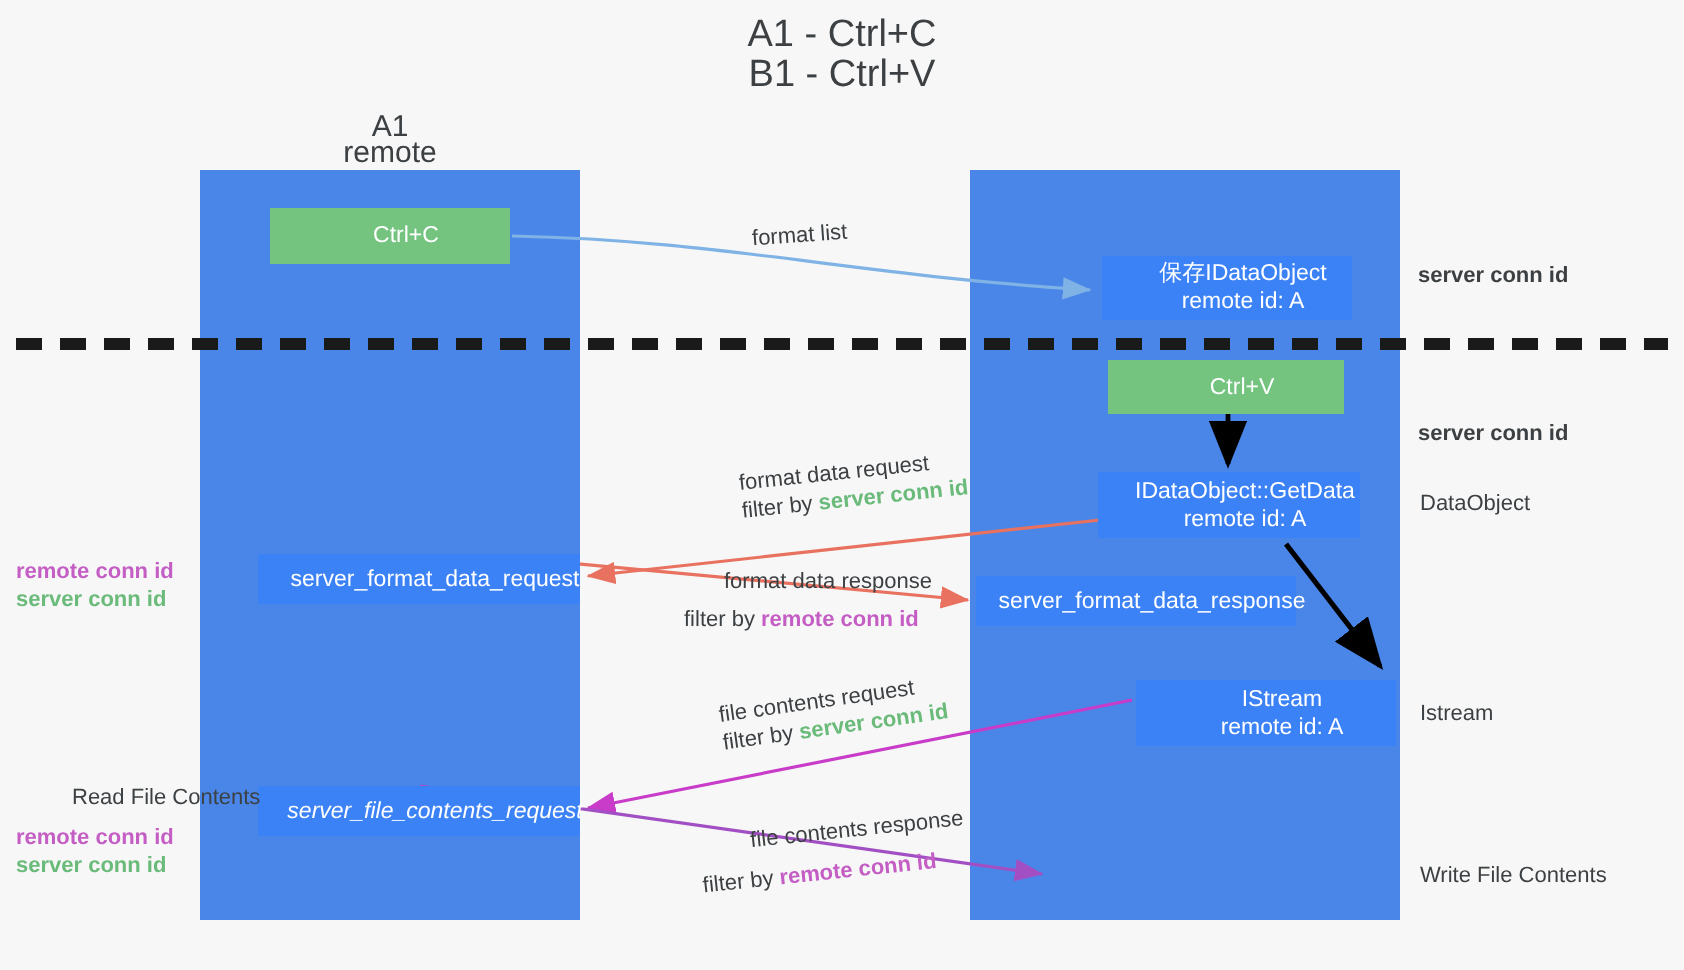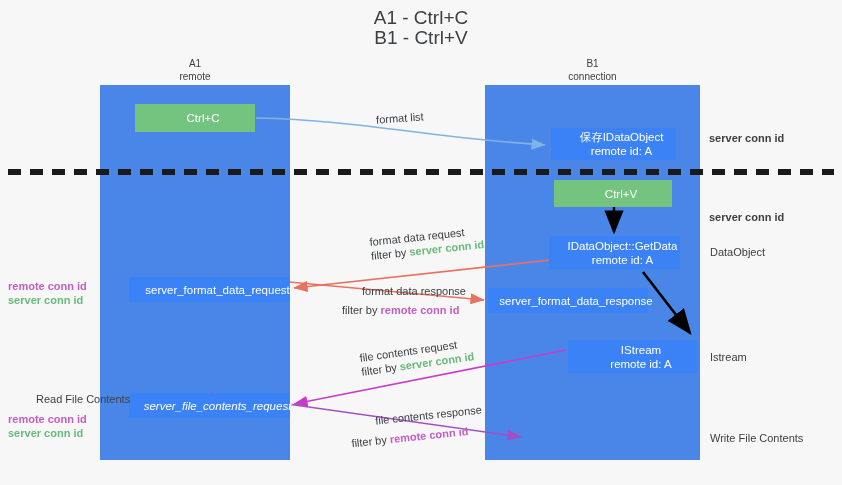--- a/index.html
+++ b/index.html
@@ -19,21 +19,21 @@
     text-align:center;font-size:19px;line-height:20px;color:#3c4043;
   }
 
   .lane{
     position:absolute;top:85px;height:375px;background:#4a86e8;
   }
   #lane-a{left:100px;width:190px;}
   #lane-b{left:485px;width:215px;}
 
   .lane-head{
-    position:absolute;text-align:center;font-size:10px;line-height:13px;color:#3c4043;
+    position:absolute;text-align:center;font-size:15px;line-height:13px;color:#3c4043;
   }
   #head-a{left:100px;top:57px;width:190px;}
   #head-b{left:485px;top:57px;width:215px;}
 
   .node{
     position:absolute;box-sizing:border-box;
     display:flex;flex-direction:column;align-items:center;justify-content:center;
     color:#ffffff;font-size:11.5px;line-height:14px;text-align:center;padding-left:16px;
   }
   .node.orange{background:#3b82f6;}
@@ -57,24 +57,20 @@
 
   <div class="title">
     <div>A1 - Ctrl+C</div>
     <div>B1 - Ctrl+V</div>
   </div>
 
   <div class="lane-head" id="head-a">
     <div>A1</div>
     <div>remote</div>
   </div>
-  <div class="lane-head" id="head-b">
-    <div>B1</div>
-    <div>connection</div>
-  </div>
 
   <div class="lane" id="lane-a"></div>
   <div class="lane" id="lane-b"></div>
 
   <svg id="svg-layer" viewBox="0 0 842 485">
     <defs>
       <marker id="ah-blue" markerWidth="9" markerHeight="7" refX="8.5" refY="3.5" orient="auto">
         <path d="M0,0 L9,3.5 L0,7 z" fill="#7fb2e5"></path>
       </marker>
       <marker id="ah-red" markerWidth="9" markerHeight="7" refX="8.5" refY="3.5" orient="auto">

